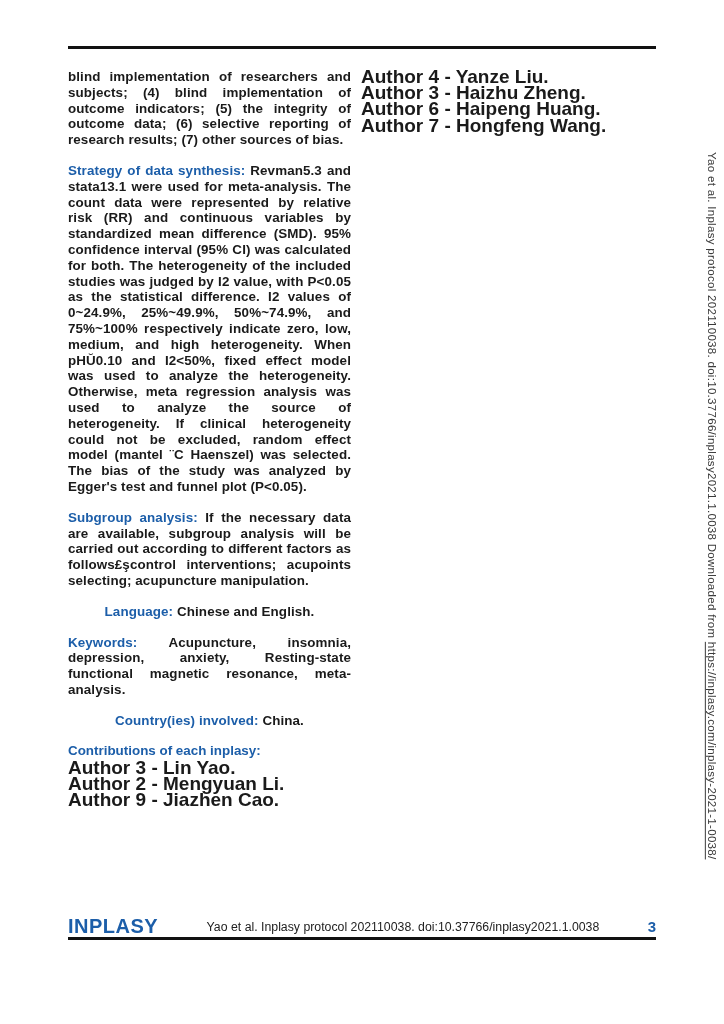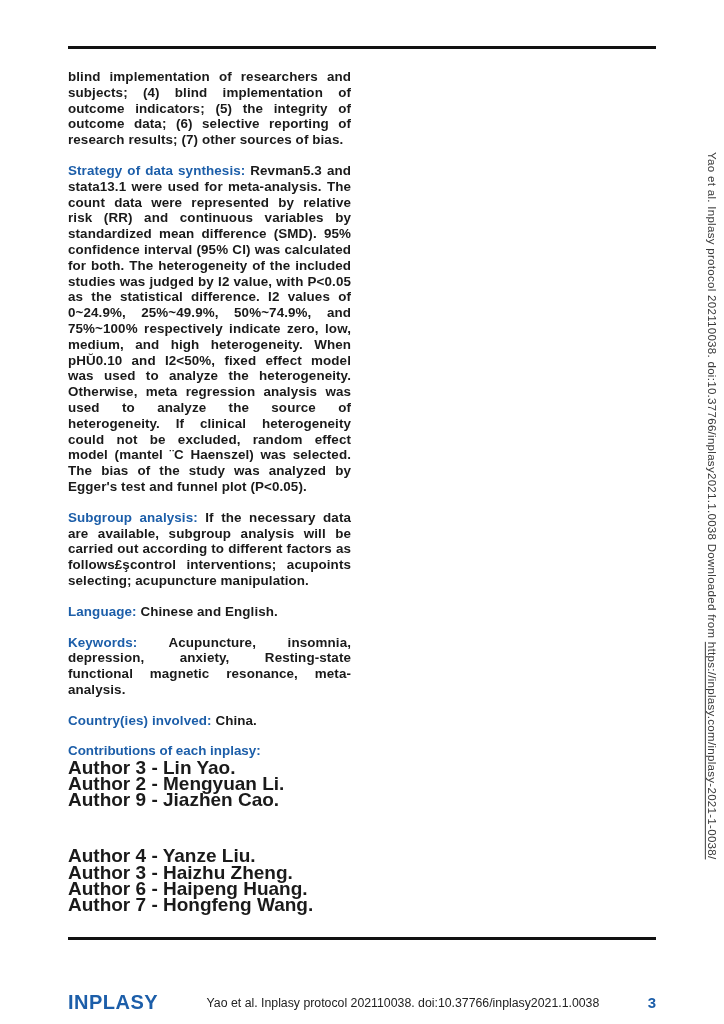--- a/index.html
+++ b/index.html
@@ -26,37 +26,36 @@
   }
   .rule.top { top: 46px; }
   .rule.bottom { top: 937px; }
 
   .columns {
     position: absolute;
     left: 68px;
     top: 69px;
     width: 588px;
     display: flex;
-    gap: 40px;
-    flex-direction: column;
+    gap: 10px;
   }
   .col-left { width: 283px; }
   .col-right { width: 279px; }
 
   .para {
     font-size: 13.4px;
     line-height: 15.8px;
     font-weight: 700;
     text-align: justify;
     letter-spacing: 0.1px;
     margin-bottom: 15px;
     color: var(--ink);
   }
   .para .label { color: var(--accent); }
-  .para.no-justify { text-align: left; }
+  .para.no-justify { text-align: center; }
   .author-line {
     font-size: 19px;
     line-height: 16.2px;
     font-weight: 700;
     color: var(--ink);
   }
   .contrib-label {
     display: block;
     font-size: 13.4px;
     line-height: 16.2px;
@@ -74,21 +73,21 @@
     font-weight: 400;
     letter-spacing: 0.3px;
     color: var(--sidebar-ink);
     white-space: nowrap;
   }
   .sidebar-vertical .url { text-decoration: underline; color: var(--sidebar-ink); }
 
   .footer {
     position: absolute;
     left: 68px;
-    top: 991px;
+    top: 915px;
     width: 588px;
     display: flex;
     align-items: center;
   }
   .footer .logo {
     font-size: 20px;
     font-weight: 700;
     letter-spacing: 0.5px;
     color: var(--accent);
   }

